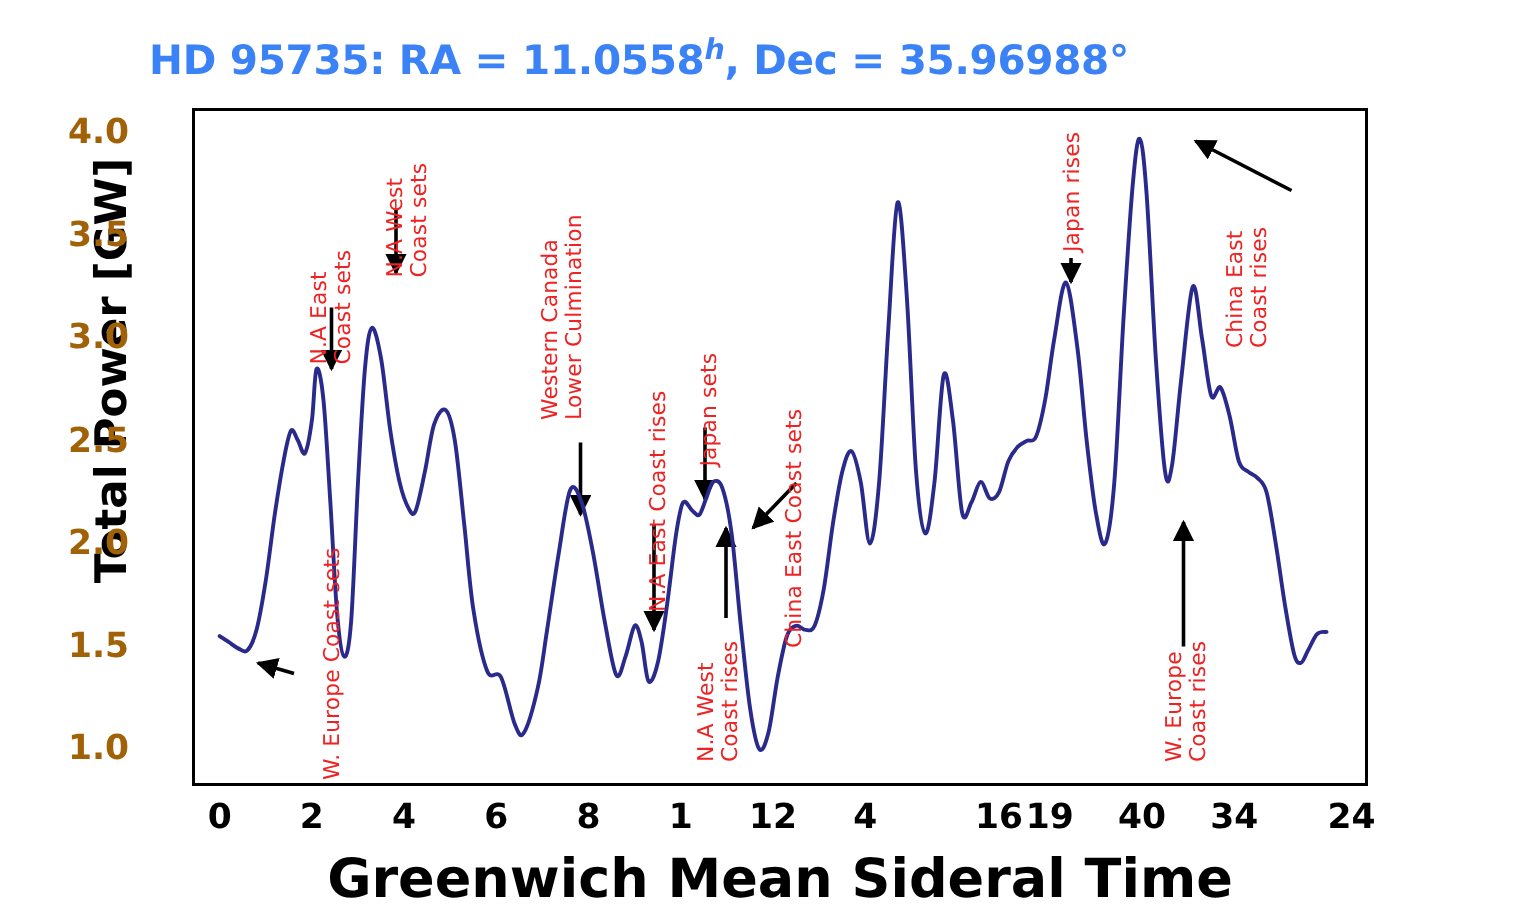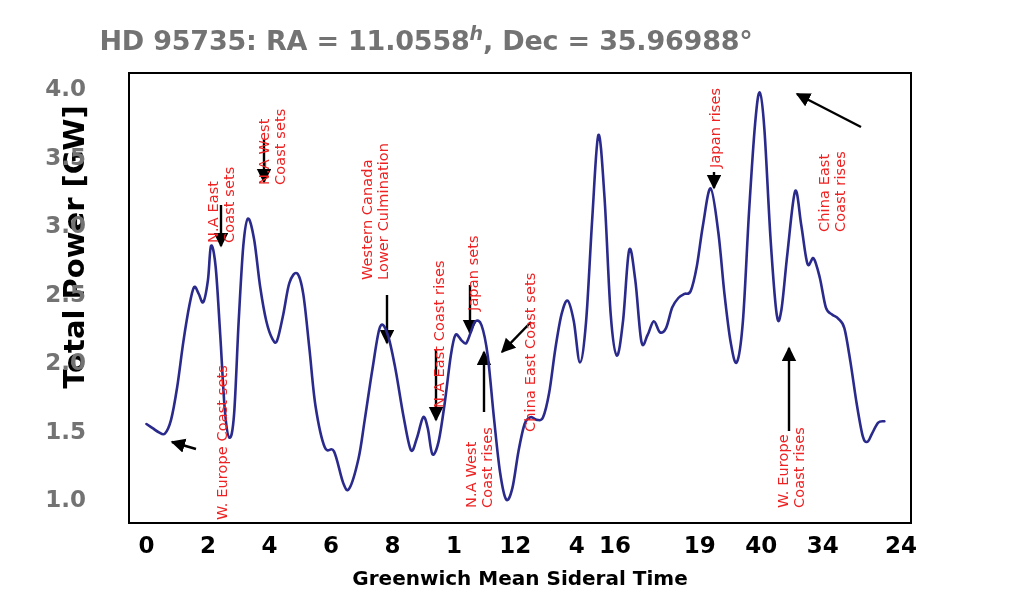--- a/index.html
+++ b/index.html
@@ -23,21 +23,21 @@
   }
   #chart-title {
     position: absolute;
     left: 0;
     top: 22px;
     width: 852px;
     text-align: center;
     font-family: "DejaVu Sans", sans-serif;
     font-size: 27px;
     font-weight: bold;
-    color: #737373;
+    color: #3b82f6;
     letter-spacing: -0.2px;
     white-space: nowrap;
   }
   #chart-title .sup-h {
     font-style: italic;
     font-size: 19px;
     vertical-align: super;
     font-weight: bold;
   }
   #ylabel {
@@ -52,21 +52,21 @@
     font-weight: bold;
     color: #000000;
     white-space: nowrap;
   }
   #xlabel {
     position: absolute;
     left: 110px;
     top: 566px;
     width: 820px;
     text-align: center;
-    font-size: 20px;
+    font-size: 36px;
     font-weight: bold;
     color: #000000;
     white-space: nowrap;
   }
   #plot-area {
     position: absolute;
     left: 128px;
     top: 72px;
     width: 784px;
     height: 452px;
@@ -74,21 +74,21 @@
     box-sizing: border-box;
     background: #ffffff;
   }
   .ytick-label {
     position: absolute;
     right: 938px;
     width: 70px;
     text-align: right;
     font-size: 23px;
     font-weight: bold;
-    color: #737373;
+    color: #a16207;
     transform: translateY(-50%);
   }
   .xtick-label {
     position: absolute;
     width: 60px;
     text-align: center;
     font-size: 23px;
     font-weight: bold;
     color: #000000;
     transform: translateX(-50%);
@@ -132,21 +132,21 @@
       <div class="ytick-label" style="top: 156.921px;">3.5</div>
       <div class="ytick-label" style="top: 88.4364px;">4.0</div>
       <div class="xtick-label" style="left: 146.447px; top: 532px;">0</div>
       <div class="xtick-label" style="left: 207.937px; top: 532px;">2</div>
       <div class="xtick-label" style="left: 269.427px; top: 532px;">4</div>
       <div class="xtick-label" style="left: 330.918px; top: 532px;">6</div>
       <div class="xtick-label" style="left: 392.408px; top: 532px;">8</div>
       <div class="xtick-label" style="left: 453.898px; top: 532px;">1</div>
       <div class="xtick-label" style="left: 515.388px; top: 532px;">12</div>
       <div class="xtick-label" style="left: 576.878px; top: 532px;">4</div>
-      <div class="xtick-label" style="left: 615px; top: 532px;">16</div>
+      <div class="xtick-label" style="left: 666px; top: 532px;">16</div>
       <div class="xtick-label" style="left: 699.859px; top: 532px;">19</div>
       <div class="xtick-label" style="left: 761.349px; top: 532px;">40</div>
       <div class="xtick-label" style="left: 822.839px; top: 532px;">34</div>
       <div class="xtick-label" style="left: 901px; top: 532px;">24</div>
     </div>
 
   <svg id="curve-svg" viewBox="0 0 1024 614" preserveAspectRatio="none">
     <defs>
       <marker id="arrowhead" markerWidth="7" markerHeight="7" refX="5.4" refY="3" orient="auto">
         <path d="M0,0 L6,3 L0,6 z" fill="#000000"></path>

